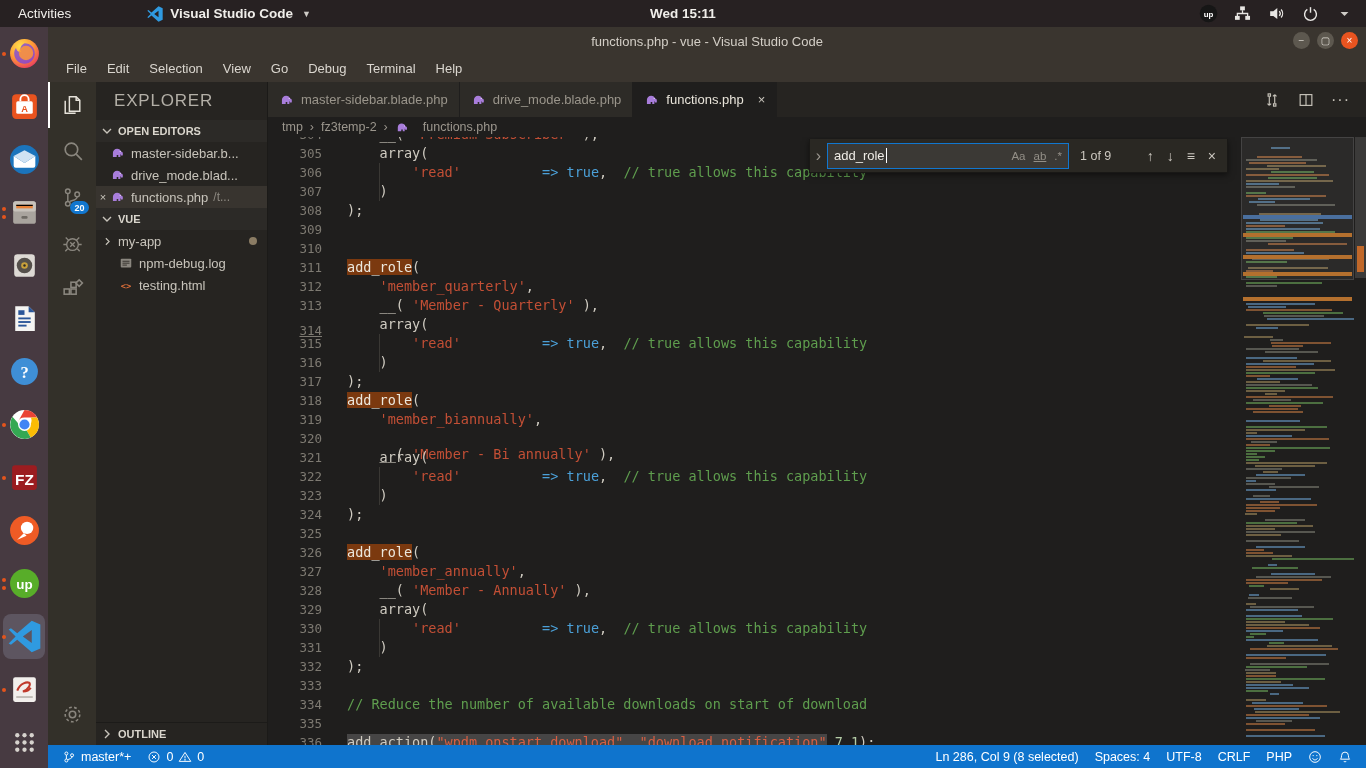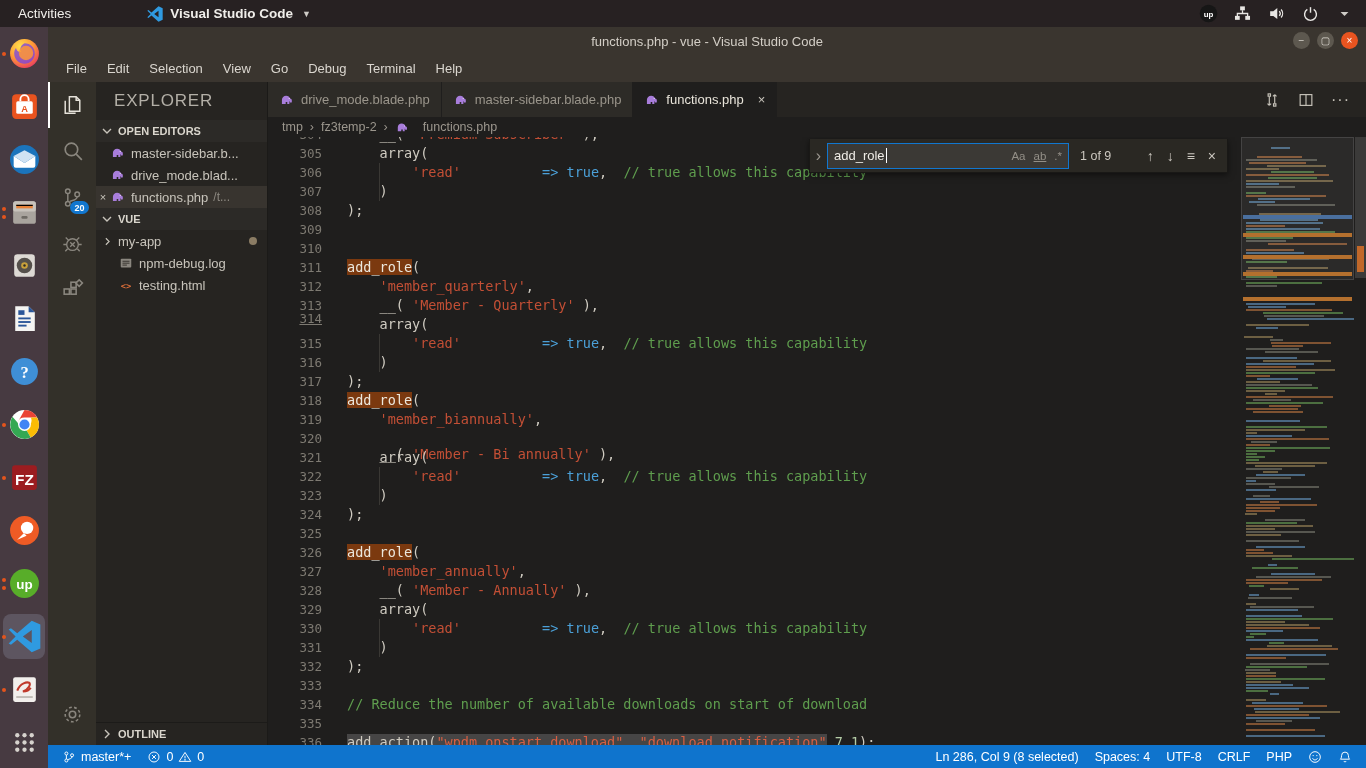--- a/index.html
+++ b/index.html
@@ -120,20 +120,21 @@
   <span class="tb-activities">Activities</span>
   <span class="tb-app">
     <span id="tb-logo">
         <svg viewBox="0 0 100 100">
           <path fill="#2f9ae0" fill-rule="evenodd" d="M72 2 28 40 9 25 2 29l21 21L2 71l7 4 19-15 44 38 26-12V14L72 2zM72 30v40L45 50z"></path>
         </svg>
       </span>
     <span>Visual Studio Code</span>
     <span class="tb-caret">▼</span>
   </span>
+  <span class="tb-clock">Wed 15:11</span>
   <span class="tb-tray" id="tb-tray">
       <span>
         <svg viewBox="0 0 24 24">
           <circle cx="12" cy="12" r="11" fill="#161616"></circle>
           <text x="12" y="16.5" font-size="10" font-weight="bold" fill="#fff" text-anchor="middle" font-family="Liberation Sans,sans-serif">up</text>
         </svg>
       </span>
       <span>
         <svg viewBox="0 0 24 24">
           <g fill="#e8e6e3">
@@ -501,30 +502,30 @@
 
     <div id="editor">
       <div id="tabbar">
           <div class="tab">
             <span class="fico">
               <svg viewBox="0 0 16 16">
                 <path fill="#a87ddb" d="M2.2 12.6V7.8C2.2 5.2 4.3 3.1 7 3.1c2.3 0 4 1.4 4.6 3.3.9.1 1.9.8 1.9 2v1.8c0 .4-.3.7-.7.7h-.9c-.4 0-.7-.3-.7-.7V9.4h-.5v3.2H8.3v-2.2H6.5v2.2z"></path>
                 <circle cx="10.5" cy="6.2" r=".6" fill="#fff"></circle>
               </svg>
             </span>
-            <span>drive_mode.blade.php</span>
+            <span>master-sidebar.blade.php</span>
           </div>
           <div class="tab">
             <span class="fico">
               <svg viewBox="0 0 16 16">
                 <path fill="#a87ddb" d="M2.2 12.6V7.8C2.2 5.2 4.3 3.1 7 3.1c2.3 0 4 1.4 4.6 3.3.9.1 1.9.8 1.9 2v1.8c0 .4-.3.7-.7.7h-.9c-.4 0-.7-.3-.7-.7V9.4h-.5v3.2H8.3v-2.2H6.5v2.2z"></path>
                 <circle cx="10.5" cy="6.2" r=".6" fill="#fff"></circle>
               </svg>
             </span>
-            <span>master-sidebar.blade.php</span>
+            <span>drive_mode.blade.php</span>
           </div>
           <div class="tab active">
             <span class="fico">
               <svg viewBox="0 0 16 16">
                 <path fill="#a87ddb" d="M2.2 12.6V7.8C2.2 5.2 4.3 3.1 7 3.1c2.3 0 4 1.4 4.6 3.3.9.1 1.9.8 1.9 2v1.8c0 .4-.3.7-.7.7h-.9c-.4 0-.7-.3-.7-.7V9.4h-.5v3.2H8.3v-2.2H6.5v2.2z"></path>
                 <circle cx="10.5" cy="6.2" r=".6" fill="#fff"></circle>
               </svg>
             </span>
             <span>functions.php</span>
             <span class="tab-close">×</span>
@@ -576,21 +577,21 @@
             <div class="cl gut" style="top: 83px;">309</div>
             <div class="cl src" style="top: 83px;"></div>
             <div class="cl gut" style="top: 102px;">310</div>
             <div class="cl src" style="top: 102px;"></div>
             <div class="cl gut" style="top: 121px;">311</div>
             <div class="cl src" style="top: 121px;"><span class="tok-m">add_role</span><span class="tok-p">(</span></div>
             <div class="cl gut" style="top: 140px;">312</div>
             <div class="cl src" style="top: 140px;"><span class="tok-p">    </span><span class="tok-s">'member_quarterly'</span><span class="tok-p">,</span></div>
             <div class="cl gut" style="top: 159px;">313</div>
             <div class="cl src" style="top: 159px;"><span class="tok-p">    __( </span><span class="tok-s">'Member - Quarterly'</span><span class="tok-p"> ),</span></div>
-            <div class="cl gut" style="top: 172px; text-decoration: underline;">314</div>
+            <div class="cl gut" style="top: 184px; text-decoration: underline;">314</div>
             <div class="cl src" style="top: 178px;"><span class="tok-p">    array(</span></div>
             <div class="cl gut" style="top: 197px;">315</div>
             <div class="cl src" style="top: 197px;"><span class="guide"></span><span class="tok-p">        </span><span class="tok-s">'read'</span><span class="tok-p">          </span><span class="tok-k">=&gt;</span><span class="tok-p"> </span><span class="tok-k">true</span><span class="tok-p">,  </span><span class="tok-c">// true allows this capability</span></div>
             <div class="cl gut" style="top: 216px;">316</div>
             <div class="cl src" style="top: 216px;"><span class="guide"></span><span class="tok-p">    )</span></div>
             <div class="cl gut" style="top: 235px;">317</div>
             <div class="cl src" style="top: 235px;"><span class="tok-p">);</span></div>
             <div class="cl gut" style="top: 254px;">318</div>
             <div class="cl src" style="top: 254px;"><span class="tok-m">add_role</span><span class="tok-p">(</span></div>
             <div class="cl gut" style="top: 273px;">319</div>

